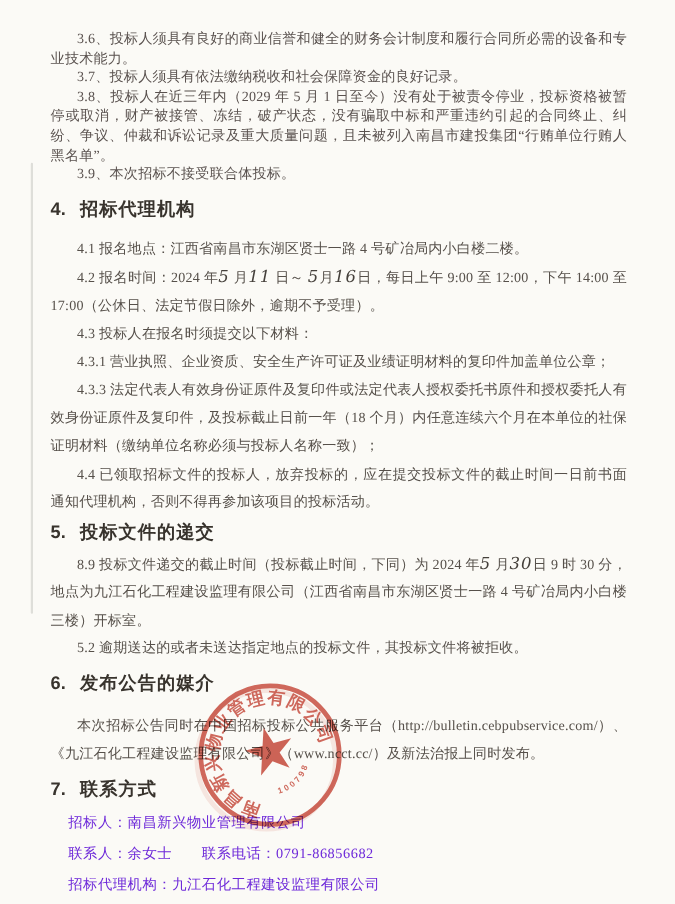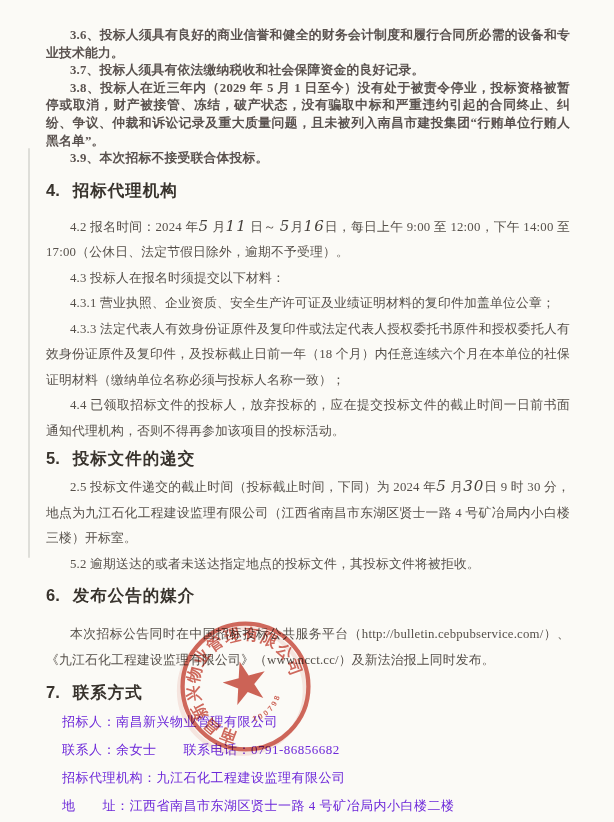--- a/index.html
+++ b/index.html
@@ -10,21 +10,21 @@
   }
   .scan-streak {
     position:absolute; left:28px; top:148px; width:2px; height:410px;
     background:rgba(170,168,162,0.35); border-radius:2px;
   }
   .content { position:relative; padding:27px 44px 0 46px; }
 
   p { margin:0; }
   .s3 {
     font-size:12.8px; line-height:17.6px; text-align:justify;
-    text-indent:24px; letter-spacing:0.2px; color:#5a524f;font-weight:bold;
+    text-indent:24px; letter-spacing:0.2px; color:#5a524f;
   }
   .bp {
     font-size:12.8px; line-height:25.5px; text-align:justify;
     text-indent:24px; letter-spacing:0.2px; color:#56504a;
   }
   .heading {
     display:flex; align-items:baseline;
     font-family:"Liberation Sans", sans-serif; font-weight:700;
     font-size:16.5px; line-height:21px; color:#38332d; letter-spacing:1px;
   }
@@ -59,31 +59,32 @@
   <div class="content">
     <p class="s3">3.6、投标人须具有良好的商业信誉和健全的财务会计制度和履行合同所必需的设备和专业技术能力。</p>
     <p class="s3">3.7、投标人须具有依法缴纳税收和社会保障资金的良好记录。</p>
     <p class="s3">3.8、投标人在近三年内（2029 年 5 月 1 日至今）没有处于被责令停业，投标资格被暂停或取消，财产被接管、冻结，破产状态，没有骗取中标和严重违约引起的合同终止、纠纷、争议、仲裁和诉讼记录及重大质量问题，且未被列入南昌市建投集团“行贿单位行贿人黑名单”。</p>
     <p class="s3">3.9、本次招标不接受联合体投标。</p>
 
     <div class="heading h4m">
       <span class="h-num">4.</span>
       <span class="h-title">招标代理机构</span>
     </div>
+    <p class="bp">4.1 报名地点：江西省南昌市东湖区贤士一路 4 号矿冶局内小白楼二楼。</p>
     <p class="bp"><span>4.2 报名时间：2024 年</span><span class="hw">5</span><span> 月</span><span class="hw">11</span><span> 日～ </span><span class="hw">5</span><span>月</span><span class="hw">16</span><span>日，每日上午 9:00 至 12:00，下午 14:00 至 17:00（公休日、法定节假日除外，逾期不予受理）。</span></p>
     <p class="bp">4.3 投标人在报名时须提交以下材料：</p>
     <p class="bp">4.3.1 营业执照、企业资质、安全生产许可证及业绩证明材料的复印件加盖单位公章；</p>
     <p class="bp">4.3.3 法定代表人有效身份证原件及复印件或法定代表人授权委托书原件和授权委托人有效身份证原件及复印件，及投标截止日前一年（18 个月）内任意连续六个月在本单位的社保证明材料（缴纳单位名称必须与投标人名称一致）；</p>
     <p class="bp">4.4 已领取招标文件的投标人，放弃投标的，应在提交投标文件的截止时间一日前书面通知代理机构，否则不得再参加该项目的投标活动。</p>
 
     <div class="heading h5m">
       <span class="h-num">5.</span>
       <span class="h-title">投标文件的递交</span>
     </div>
-    <p class="bp"><span>2.5 投标文件递交的截止时间（投标截止时间，下同）为 2024 年</span><span class="hw">5</span><span> 月</span><span class="hw">30</span><span>日 9 时 30 分，地点为九江石化工程建设监理有限公司（江西省南昌市东湖区贤士一路 4 号矿冶局内小白楼三楼）开标室。</span></p>
+    <p class="bp"><span>8.9 投标文件递交的截止时间（投标截止时间，下同）为 2024 年</span><span class="hw">5</span><span> 月</span><span class="hw">30</span><span>日 9 时 30 分，地点为九江石化工程建设监理有限公司（江西省南昌市东湖区贤士一路 4 号矿冶局内小白楼三楼）开标室。</span></p>
     <p class="bp">5.2 逾期送达的或者未送达指定地点的投标文件，其投标文件将被拒收。</p>
 
     <div class="heading h6m">
       <span class="h-num">6.</span>
       <span class="h-title">发布公告的媒介</span>
     </div>
     <p class="bp">本次招标公告同时在中国招标投标公共服务平台（http://bulletin.cebpubservice.com/）、《九江石化工程建设监理有限公司》（www.ncct.cc/）及新法治报上同时发布。</p>
 
     <div class="heading h7m">
       <span class="h-num">7.</span>

